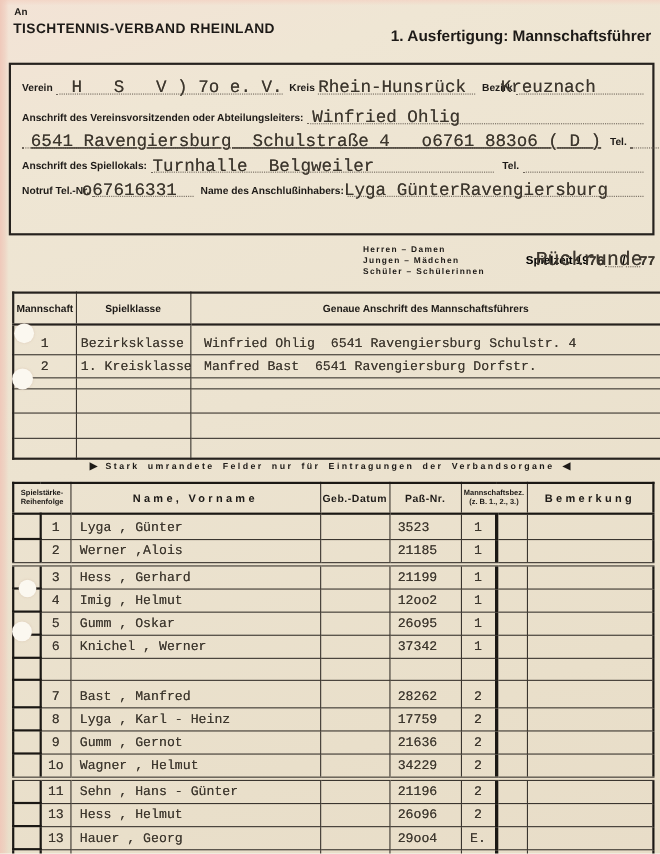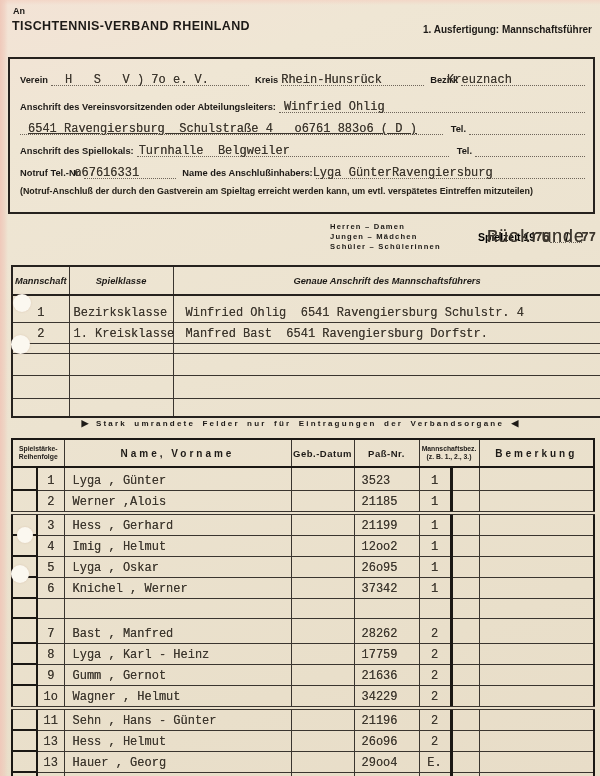--- a/index.html
+++ b/index.html
@@ -9,43 +9,43 @@
   .edge-left{position:absolute;left:0;top:0;bottom:0;width:8px;
     background:linear-gradient(90deg,#efc9ba 0%,rgba(239,201,186,0.55) 55%,rgba(239,201,186,0) 100%);}
   .edge-top{position:absolute;left:0;top:0;right:0;height:5px;
     background:linear-gradient(180deg,rgba(243,211,196,.8),rgba(243,211,196,0));}
   .print{color:#1d1a17;}
   .tw{font-family:"Liberation Mono",monospace;color:#3c362d;white-space:pre;
       text-shadow:0 0 0.5px rgba(60,54,45,.75);}
   
   .an{position:absolute;left:13px;top:6px;font-size:9px;font-weight:700;}
   .org{position:absolute;left:12px;top:19px;font-size:12.5px;font-weight:700;letter-spacing:.4px;}
-  .copy-note{position:absolute;right:8px;top:24px;font-size:10px;font-weight:700;}
+  .copy-note{position:absolute;right:8px;top:24px;font-size:14px;font-weight:700;}
   
   .club-box{position:absolute;left:8px;top:57px;width:583px;height:153px;
     border:2px solid #26221e;}
   .fline{position:absolute;left:10px;right:8px;display:flex;align-items:flex-end;height:17px;}
   .lab{font-size:9.3px;font-weight:700;white-space:nowrap;padding:0 3px 1px 0;color:#1d1a17;}
   .fill{border-bottom:1px dotted #6e655a;height:16px;display:flex;align-items:flex-end;overflow:visible;}
-  .fill .tw{font-size:12px;line-height:13px;position:relative;top:2px;}
+  .fill .tw{font-size:16px;line-height:13px;position:relative;top:2px;}
   .grow{flex:1;}
   .club-note{position:absolute;left:10px;right:8px;top:127px;font-size:8.9px;font-weight:700;color:#242019;}
   
   .ttl{position:absolute;left:8px;top:228px;font-size:19px;font-weight:700;font-style:italic;letter-spacing:-.2px;}
   .cats{position:absolute;left:330px;top:222px;font-size:7.6px;font-weight:700;letter-spacing:1.2px;line-height:10px;white-space:nowrap;}
   .season{position:absolute;left:478px;top:229px;display:flex;align-items:flex-end;font-size:10.5px;font-weight:700;}
   .season .dots{border-bottom:1px dotted #6e655a;height:12px;display:inline-block;}
   .season .tw{font-size:12px;position:relative;top:2px;}
   .round{position:absolute;left:487px;top:227px;font-size:18px;}
   
   table{border-collapse:collapse;table-layout:fixed;}
   .teams{position:absolute;left:11px;top:265px;width:589px;
     border:2px solid #26221e;border-right:0;}
   .teams th{border:1px solid #3a352f;border-bottom:2px solid #26221e;font-size:9.3px;font-weight:700;
-    height:25px;vertical-align:middle;color:#1d1a17;background:transparent;font-style:italic;}
+    height:25px;vertical-align:middle;color:#1d1a17;background:transparent;}
   .teams td{border:1px solid #3a352f;vertical-align:bottom;padding:0 0 2px 0;}
   .teams .tw{font-size:12px;}
   .vnote{position:absolute;left:0;right:0;top:418px;text-align:center;font-size:8px;font-weight:700;
     letter-spacing:2.2px;word-spacing:3px;color:#1d1a17;}
   .vnote .arr{font-size:9px;letter-spacing:0;}
   .players{position:absolute;left:11px;top:438px;width:582px;border:2px solid #1b1814;border-bottom:0;}
   .players th{border:1px solid #3a352f;border-bottom:2px solid #1b1814;vertical-align:middle;
     font-weight:700;color:#1d1a17;height:26px;padding:0;}
   .players td{border:1px solid #3a352f;vertical-align:bottom;padding:0 0 2px 0;overflow:hidden;}
   .players .tw{font-size:12px;line-height:13px;}
@@ -111,21 +111,20 @@
     <div class="fline" style="top:103px;">
       <span class="lab">Notruf Tel.-Nr.</span>
       <span class="fill" style="flex:0 0 92px;">
           <span class="tw" style="margin-left:-10px;text-align:center;">o67616331</span>
         </span>
       <span class="lab" style="padding-left:6px;">Name des Anschlußinhabers:</span>
       <span class="fill grow">
           <span class="tw" style="margin-left:-3px;">Lyga GünterRavengiersburg</span>
         </span>
     </div>
-    <div class="club-note">(Notruf-Anschluß der durch den Gastverein am Spieltag erreicht werden kann, um evtl. verspätetes Eintreffen mitzuteilen)</div>
   </div>
 
   <div class="cats print">
     <div>Herren – Damen</div>
     <div>Jungen – Mädchen</div>
     <div>Schüler – Schülerinnen</div>
   </div>
   <div class="season">
     <span>Spielzeit 19</span>
       <span class="tw">76</span>
@@ -253,21 +252,21 @@
           <td class="c-name"><span class="tw">Imig , Helmut</span></td>
           <td class="c-geb"></td>
           <td class="c-pass"><span class="tw">12oo2</span></td>
           <td class="c-team"><span class="tw">1</span></td>
           <td class="c-vb"></td>
           <td class="c-bem"></td>
         </tr>
         <tr style="height: 18px;">
           <td class="c-box"></td>
           <td class="c-nr"><span class="tw">5</span></td>
-          <td class="c-name"><span class="tw">Lyga , Oskar</span></td>
+          <td class="c-name"><span class="tw">Gumm , Oskar</span></td>
           <td class="c-geb"></td>
           <td class="c-pass"><span class="tw">26o95</span></td>
           <td class="c-team"><span class="tw">1</span></td>
           <td class="c-vb"></td>
           <td class="c-bem"></td>
         </tr>
         <tr style="height: 20px;">
           <td class="c-box"></td>
           <td class="c-nr"><span class="tw">6</span></td>
           <td class="c-name"><span class="tw">Knichel , Werner</span></td>

